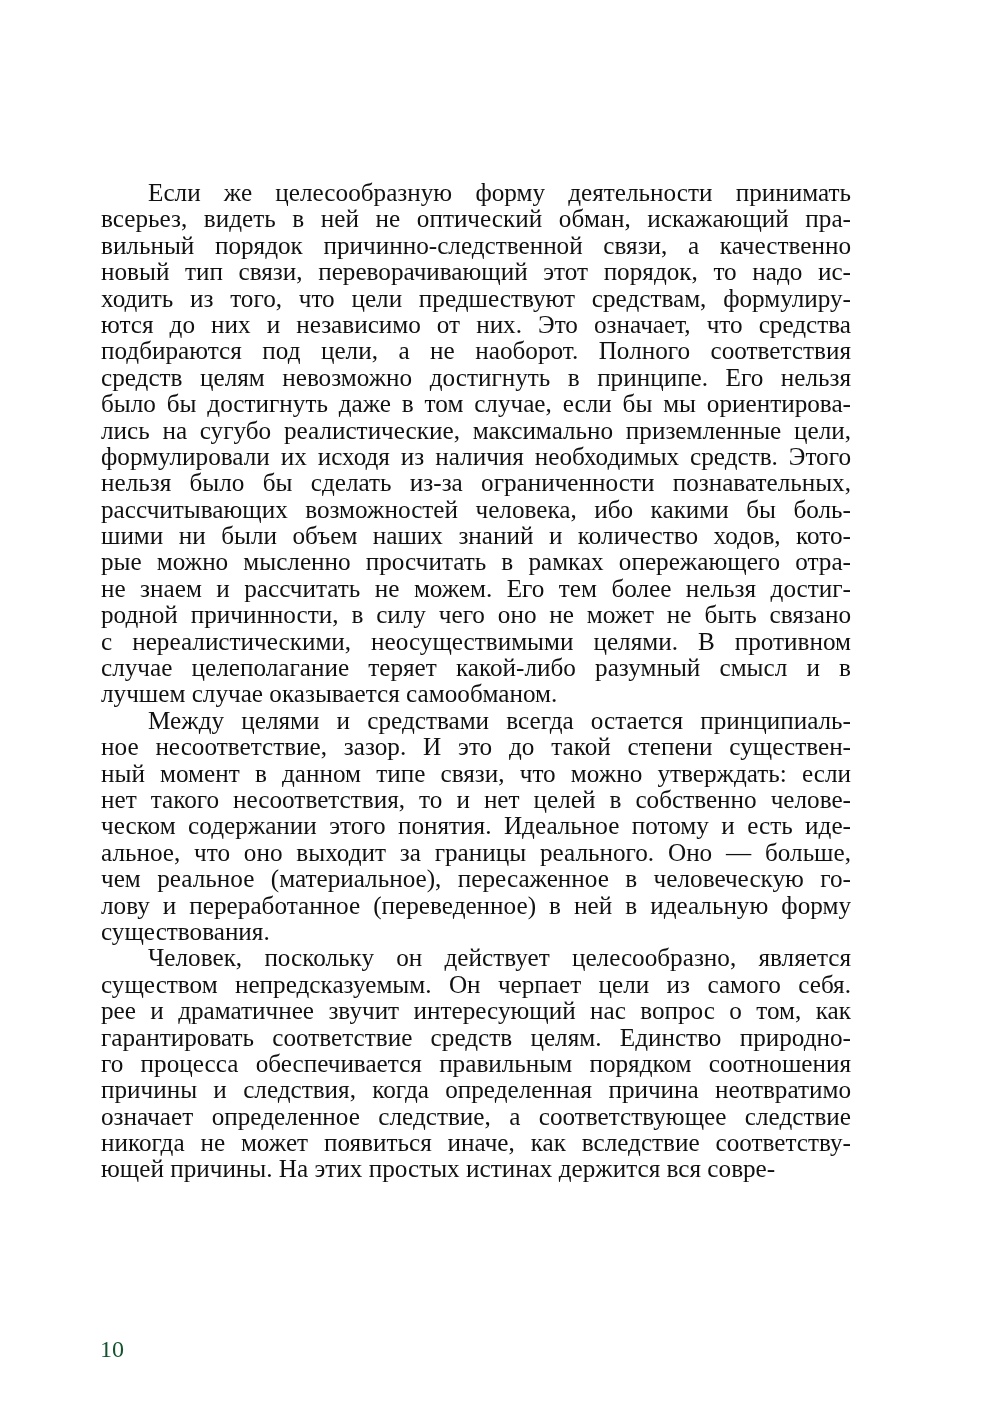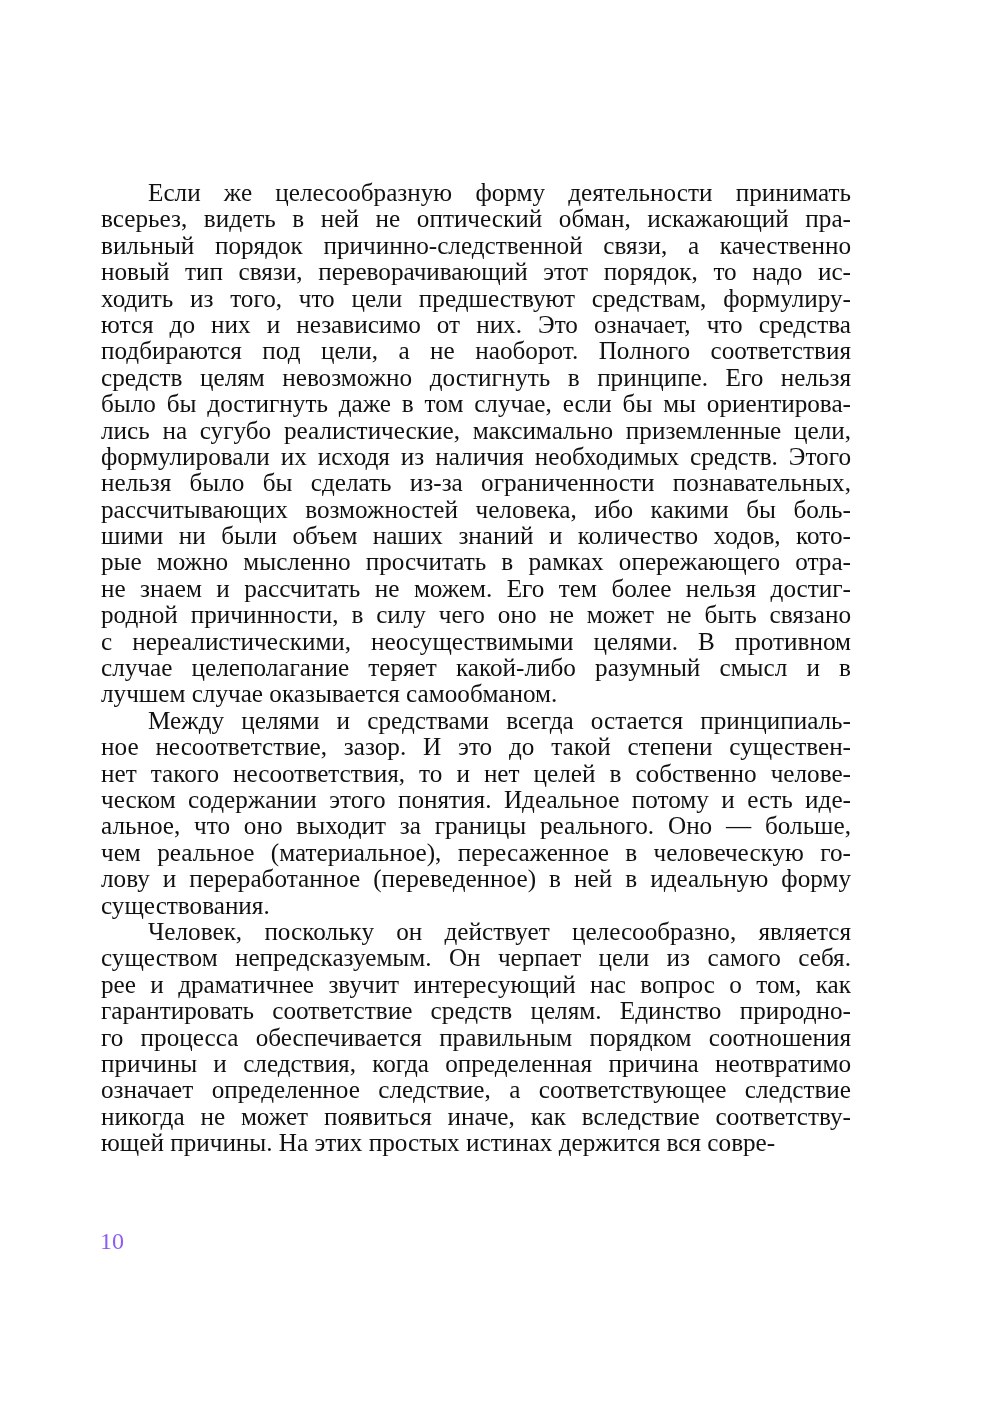--- a/index.html
+++ b/index.html
@@ -10,23 +10,23 @@
     font-family: "Liberation Serif", "DejaVu Serif", serif;
     font-size: 25.2px; line-height: 26.4px; color: #111111;
   }
   .line {
     display: block; height: 26.4px; white-space: nowrap;
     text-align: justify; text-align-last: justify;
   }
   .line.last { text-align-last: left; }
   .line.indent { padding-left: 47px; }
   .page-number {
-    position: absolute; left: 100px; top: 1228px;
+    position: absolute; left: 100px; top: 1336px;
     font-family: "Liberation Serif", "DejaVu Serif", serif;
-    font-size: 24px; color: #8b5cf6; text-align: center;
+    font-size: 24px; color: #14532d; text-align: center;
   }
 </style>
 </head>
 <body>
 
 <div class="page">
   <div class="text-block" id="text-block">
       <div>
         <span class="line indent">Если же целесообразную форму деятельности принимать</span>
         <span class="line">всерьез, видеть в ней не оптический обман, искажающий пра-</span>
@@ -45,20 +45,21 @@
         <span class="line">рые можно мысленно просчитать в рамках опережающего отра-</span>
         <span class="line">не знаем и рассчитать не можем. Его тем более нельзя достиг-</span>
         <span class="line">родной причинности, в силу чего оно не может не быть связано</span>
         <span class="line">с нереалистическими, неосуществимыми целями. В противном</span>
         <span class="line">случае целеполагание теряет какой-либо разумный смысл и в</span>
         <span class="line last">лучшем случае оказывается самообманом.</span>
       </div>
       <div>
         <span class="line indent">Между целями и средствами всегда остается принципиаль-</span>
         <span class="line">ное несоответствие, зазор. И это до такой степени существен-</span>
+        <span class="line">ный момент в данном типе связи, что можно утверждать: если</span>
         <span class="line">нет такого несоответствия, то и нет целей в собственно челове-</span>
         <span class="line">ческом содержании этого понятия. Идеальное потому и есть иде-</span>
         <span class="line">альное, что оно выходит за границы реального. Оно — больше,</span>
         <span class="line">чем реальное (материальное), пересаженное в человеческую го-</span>
         <span class="line">лову и переработанное (переведенное) в ней в идеальную форму</span>
         <span class="line last">существования.</span>
       </div>
       <div>
         <span class="line indent">Человек, поскольку он действует целесообразно, является</span>
         <span class="line">существом непредсказуемым. Он черпает цели из самого себя.</span>

